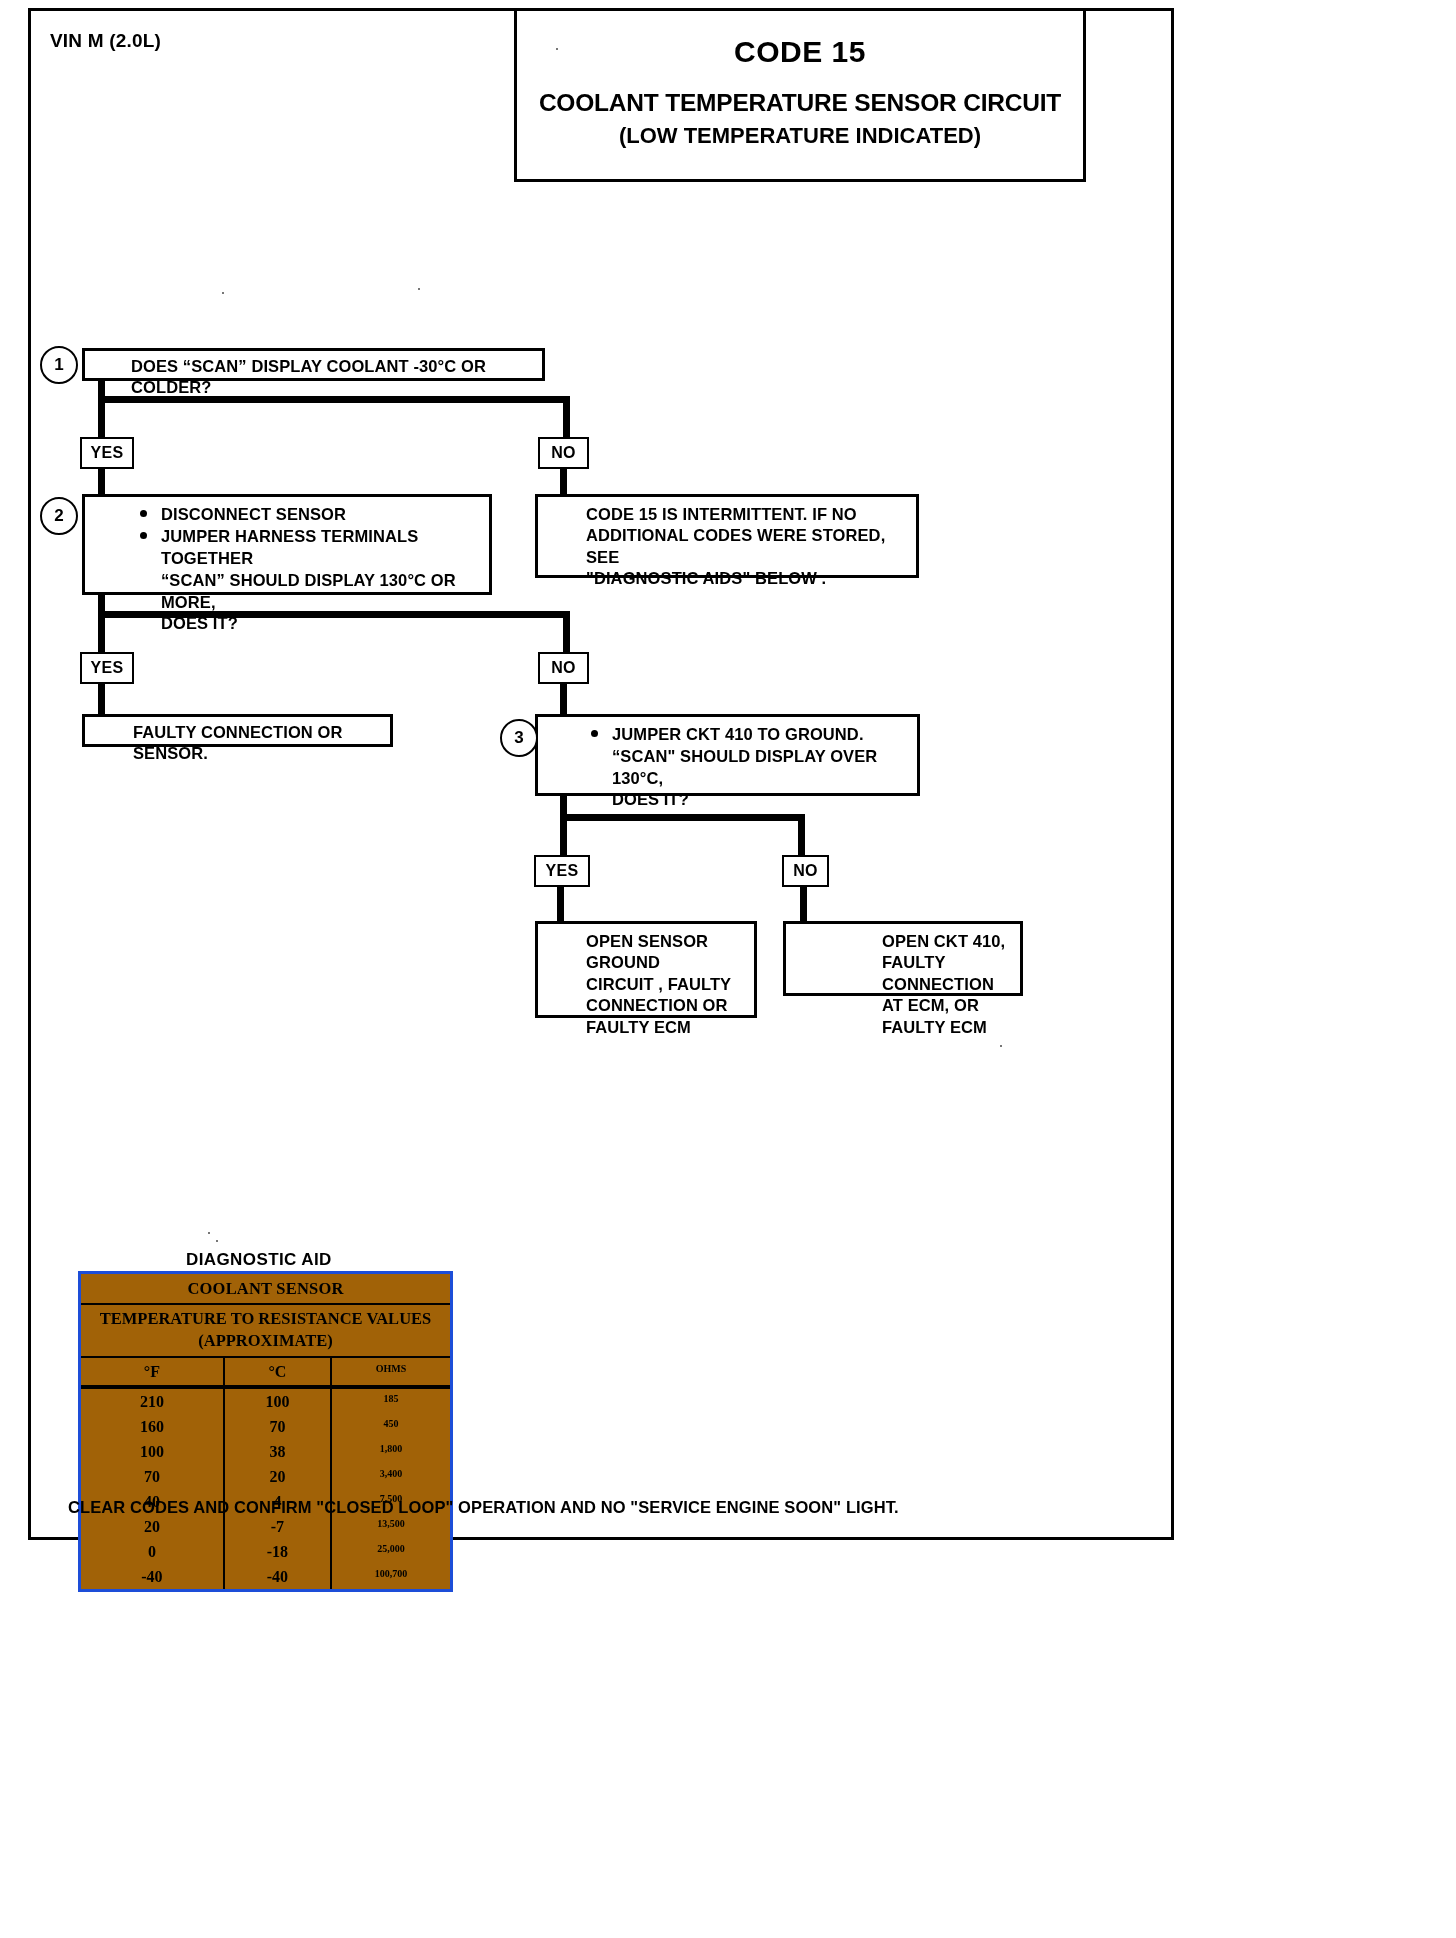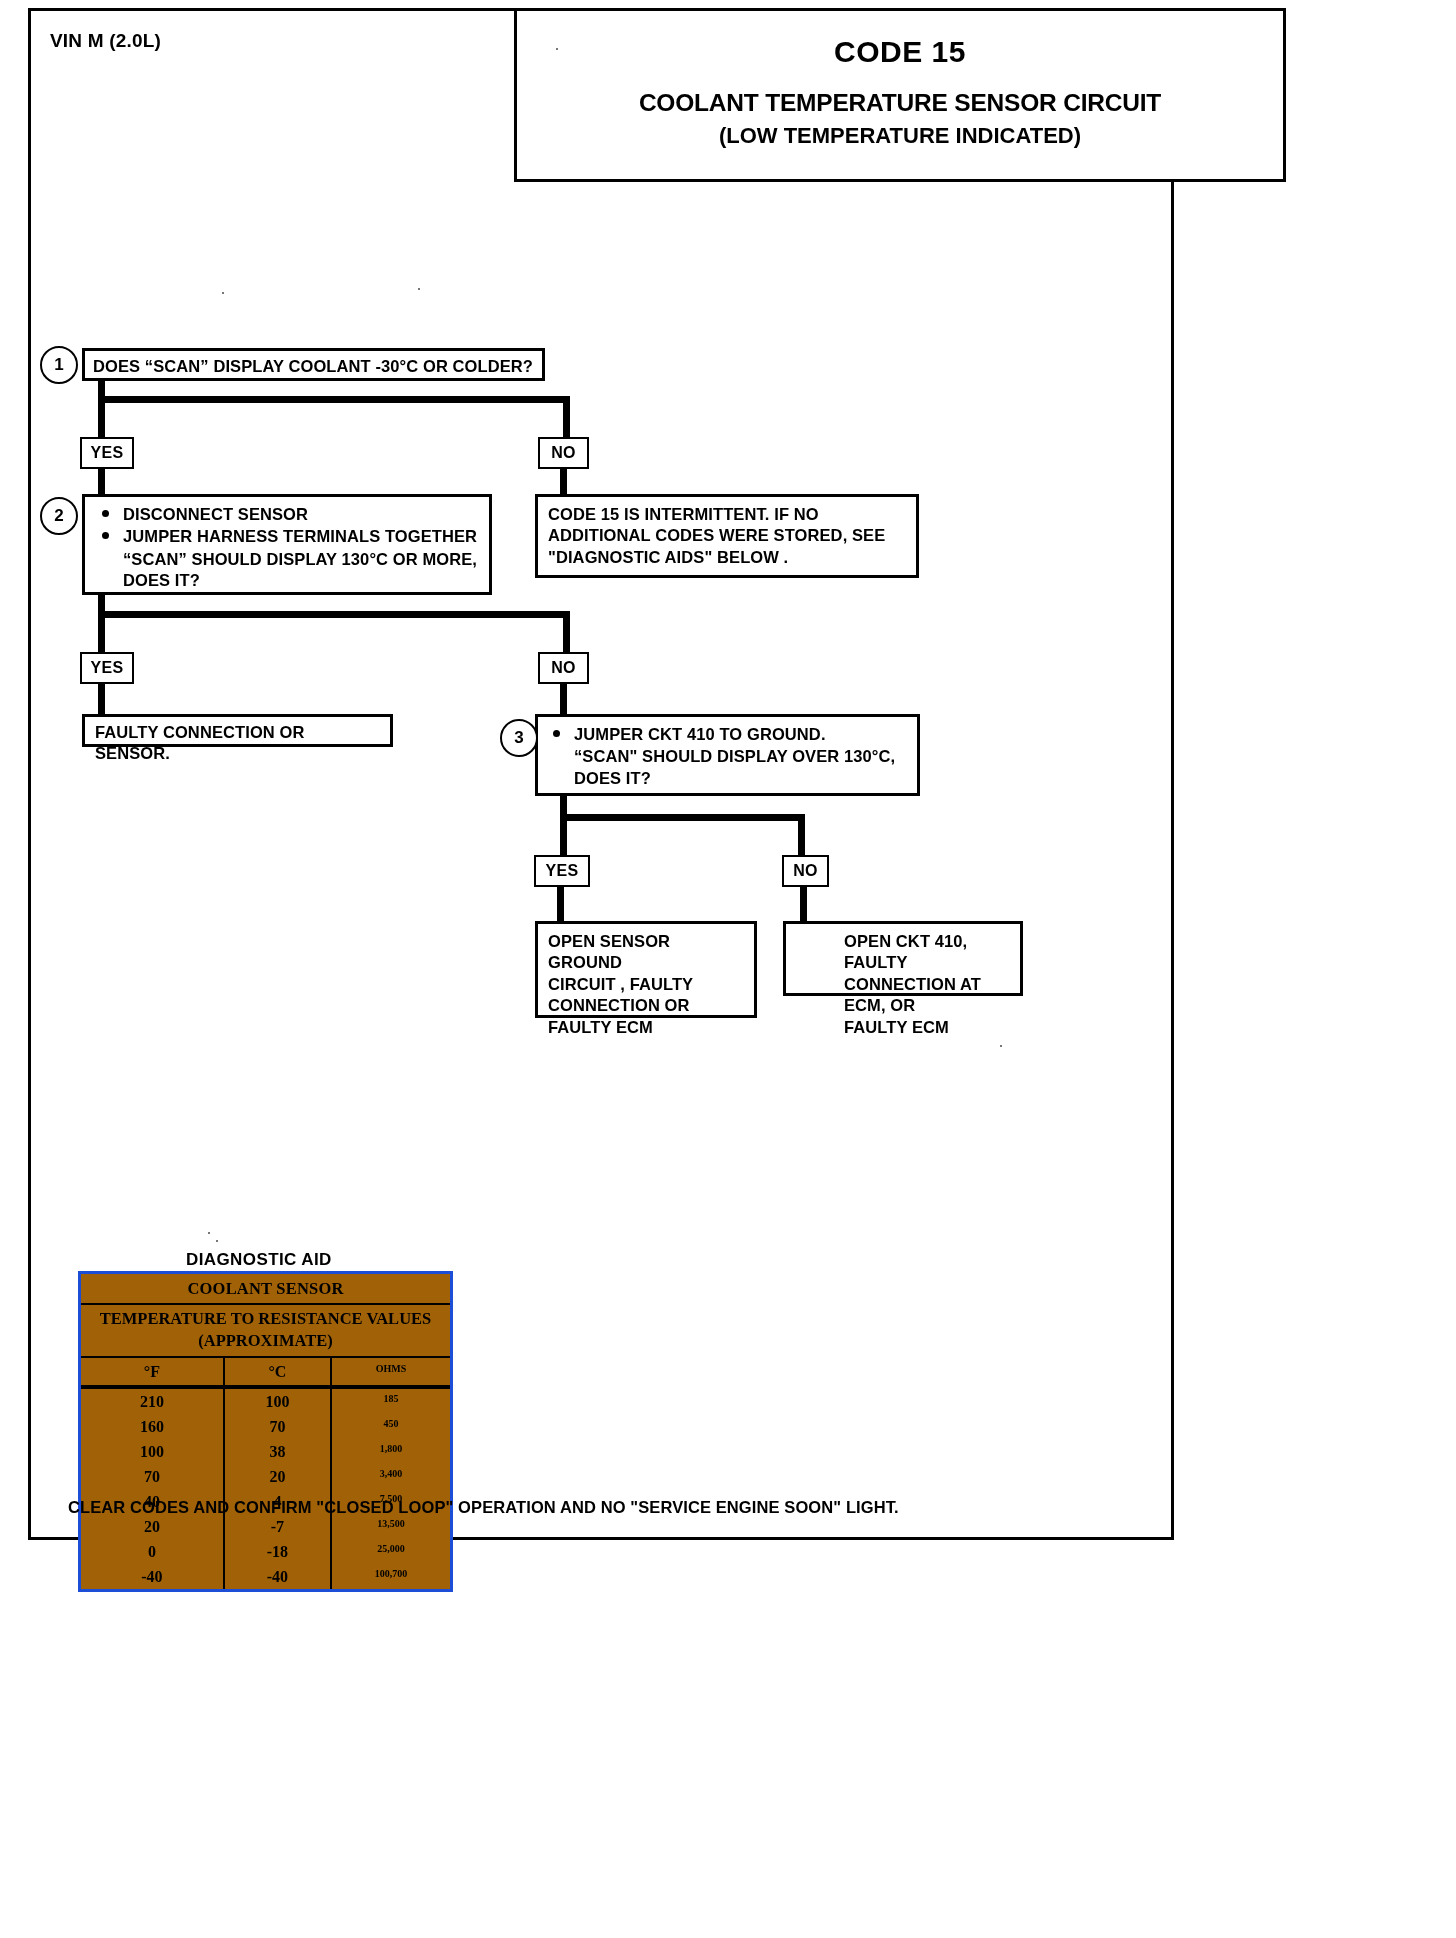--- a/index.html
+++ b/index.html
@@ -1,30 +1,30 @@
 <!DOCTYPE html>
 <html><head>
 <meta charset="utf-8">
 <style>
   html,body{margin:0;padding:0;background:#fff;}
   body{font-family:"Liberation Sans",sans-serif;}
   #page{position:relative;width:1456px;height:1938px;background:#ffffff;overflow:hidden;}
 
   .outer-frame{position:absolute;left:28px;top:8px;width:1146px;height:1532px;border:3px solid #000;box-sizing:border-box;}
-  .header-box{position:absolute;left:514px;top:8px;width:772px;height:174px;border:3px solid #000;border-top:3px solid #000;box-sizing:border-box;background:#fff;}
+  .header-box{position:absolute;left:514px;top:8px;width:572px;height:174px;border:3px solid #000;border-top:3px solid #000;box-sizing:border-box;background:#fff;}
 
   .vin{position:absolute;left:50px;top:30px;font-size:19px;font-weight:bold;letter-spacing:.2px;}
 
   .code-title{position:absolute;top:24px;left:0;width:100%;text-align:center;font-size:30px;font-weight:bold;letter-spacing:.5px;}
   .title-l1{position:absolute;top:78px;left:0;width:100%;text-align:center;font-size:24.5px;font-weight:bold;letter-spacing:-.2px;white-space:nowrap;}
   .title-l2{position:absolute;top:112px;left:0;width:100%;text-align:center;font-size:22px;font-weight:bold;}
   .title-l3{position:absolute;top:140px;left:0;width:100%;text-align:center;font-size:22px;font-weight:bold;}
 
   .box{position:absolute;border:3px solid #000;background:#fff;box-sizing:border-box;font-size:16.5px;font-weight:bold;line-height:1.3;letter-spacing:.1px;}
-  .box .inner{padding:7px 10px 6px 12px;}
+  .box .inner{padding:7px 10px 6px 12px;margin-left:38px;}
 
   .yn{position:absolute;border:2.5px solid #000;background:#fff;box-sizing:border-box;
       font-size:16px;font-weight:bold;display:flex;align-items:center;justify-content:center;letter-spacing:.3px;z-index:5;}
 
   .stepnum{position:absolute;width:34px;height:34px;border:2.5px solid #000;border-radius:50%;
       display:flex;align-items:center;justify-content:center;font-size:17px;font-weight:bold;background:#fff;z-index:6;}
 
   .line{position:absolute;background:#000;}
 
   ul.bul{margin:0;padding:0;list-style:none;}

